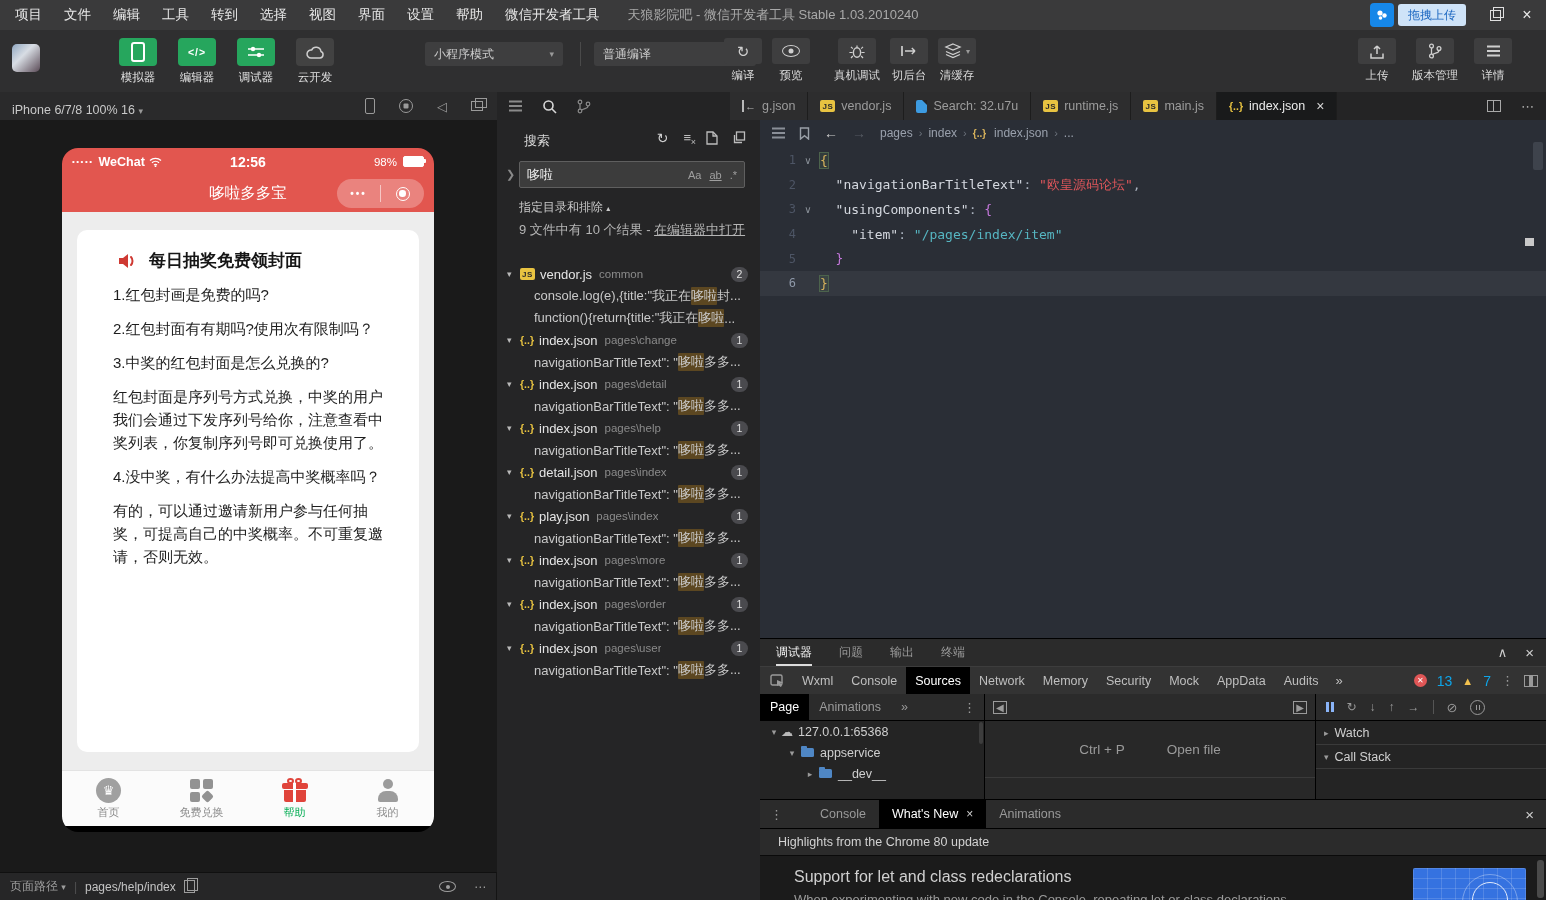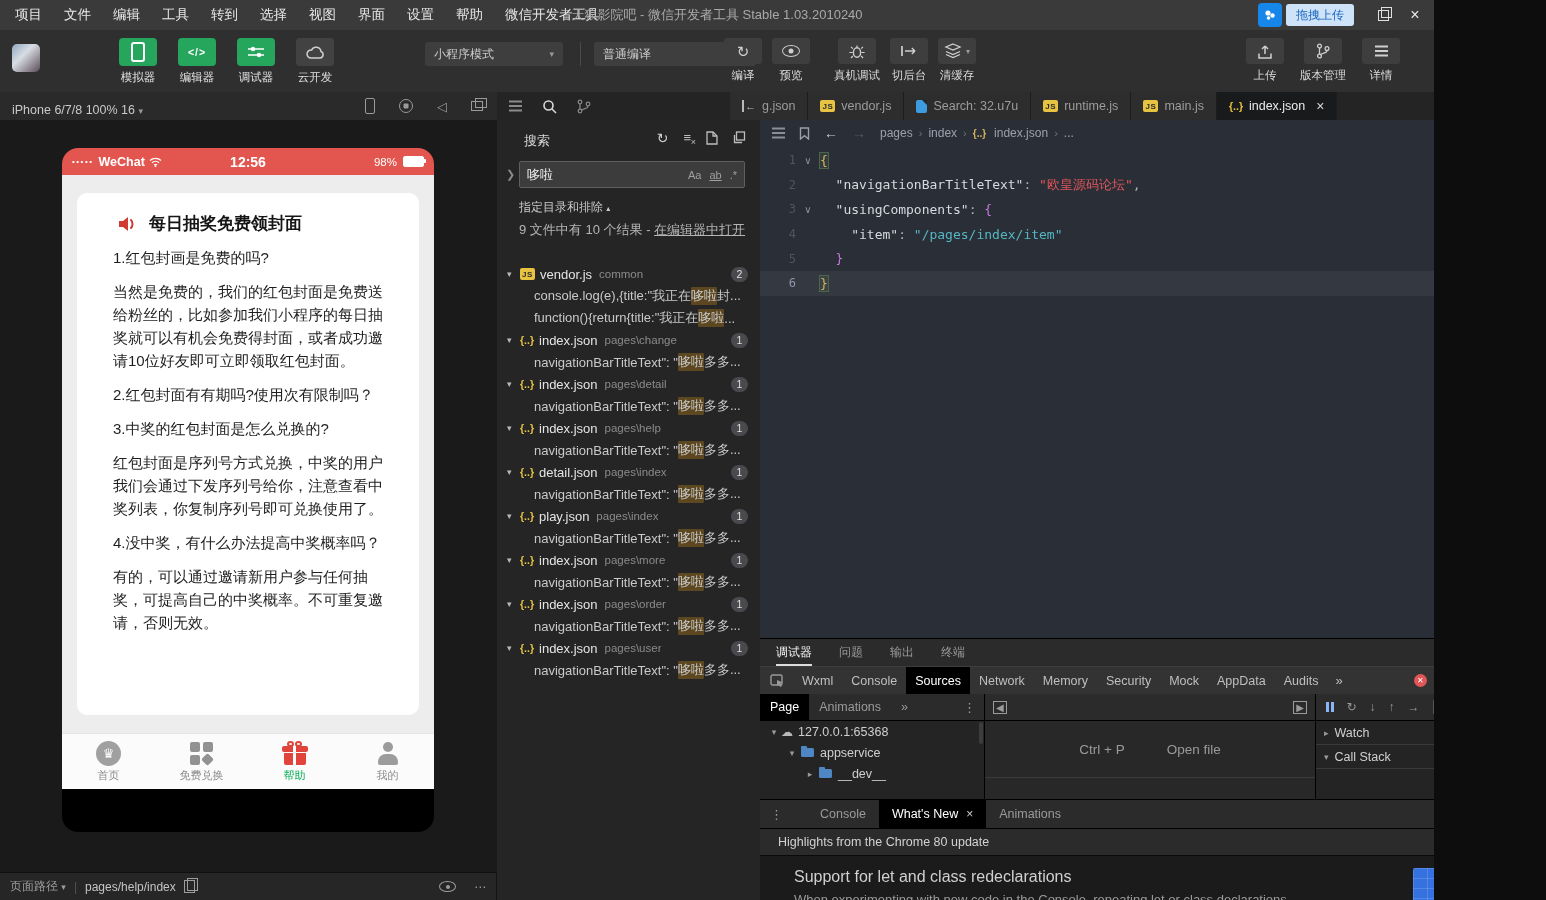--- a/index.html
+++ b/index.html
@@ -1,16 +1,16 @@
 <!DOCTYPE html>
 <html><head>
 <meta charset="utf-8">
 <style>
   html,body{margin:0;padding:0;background:#0d0d0d}
-  #root{position:relative;width:1434px;height:900px;overflow:hidden;background:#1e1e1e;
+  #root{position:relative;width:1546px;height:900px;overflow:hidden;background:#1e1e1e;
         font-family:"Liberation Sans","DejaVu Sans",sans-serif;color:#ddd;font-size:13px;
         -webkit-font-smoothing:antialiased}
   
   #titlebar{position:absolute;left:0;top:0;width:100%;height:30px;background:#3a3a3b}
   #menus{position:absolute;left:4px;top:0;display:flex;height:30px}
   .menu-item{padding:0 11px;line-height:30px;font-size:13.5px;color:#e8e8e8;white-space:nowrap}
   #win-title{position:absolute;left:50%;top:0;transform:translateX(-50%);line-height:30px;color:#a9a9a9;font-size:13px;white-space:nowrap}
   #drag-badge{position:absolute;right:80px;top:3px;height:24px;display:flex;align-items:center}
   .badge-logo{width:24px;height:24px;border-radius:4px;background:#1687e8;display:flex;align-items:center;justify-content:center}
   .badge-label{margin-left:4px;background:#cfe3f8;color:#1a66c0;font-size:12px;height:22px;padding:0 10px;display:flex;align-items:center;border-radius:3px}
@@ -453,34 +453,43 @@
               <path d="M1 3.5A8 8 0 0 1 12 3.5M3 5.8a5 5 0 0 1 7 0M5 8a2.5 2.5 0 0 1 3 0" fill="none" stroke="#fff" stroke-width="1.3"></path>
               <circle cx="6.5" cy="9.2" r=".9" fill="#fff"></circle>
             </svg>
         </span>
         <span id="ptime">12:56</span>
         <span id="pright">
           <span>98%</span>
           <span class="bat"></span>
         </span>
       </div>
+      <div id="pnav">
+        <div id="pnav-title">哆啦多多宝</div>
+        <div id="capsule">
+          <span class="cdots">•••</span>
+          <span class="cdiv"></span>
+          <span class="ctar">
+              <span class="tgt"></span>
+            </span>
+        </div>
+      </div>
       <div id="pbody">
         <div id="pcard">
           <div id="pcard-head">
             <span style="display:flex">
               <svg width="20" height="18" viewBox="0 0 20 18">
                   <path d="M2 6v6h4l5 4V2L6 6H2z" fill="#cf3a33"></path>
                   <path d="M14 5c2 2.2 2 5.8 0 8" fill="none" stroke="#cf3a33" stroke-width="2" stroke-linecap="round"></path>
                 </svg>
             </span>
             <span id="pcard-title">每日抽奖免费领封面</span>
           </div>
           <div id="phone-paragraphs">
               <div class="ppara">1.红包封画是免费的吗?</div>
-              <div class="ppara">当然是免费的，我们的红包封面是免费送给粉丝的，比如参加我们小程序的每日抽奖就可以有机会免费得封面，或者成功邀请10位好友即可立即领取红包封面。</div>
               <div class="ppara">2.红包封面有有期吗?使用次有限制吗？</div>
               <div class="ppara">3.中奖的红包封面是怎么兑换的?</div>
               <div class="ppara">红包封面是序列号方式兑换，中奖的用户我们会通过下发序列号给你，注意查看中奖列表，你复制序列号即可兑换使用了。</div>
               <div class="ppara">4.没中奖，有什么办法提高中奖概率吗？</div>
               <div class="ppara">有的，可以通过邀请新用户参与任何抽奖，可提高自己的中奖概率。不可重复邀请，否则无效。</div>
             </div>
         </div>
       </div>
       <div id="ptabbar">
           <div class="ptab">

